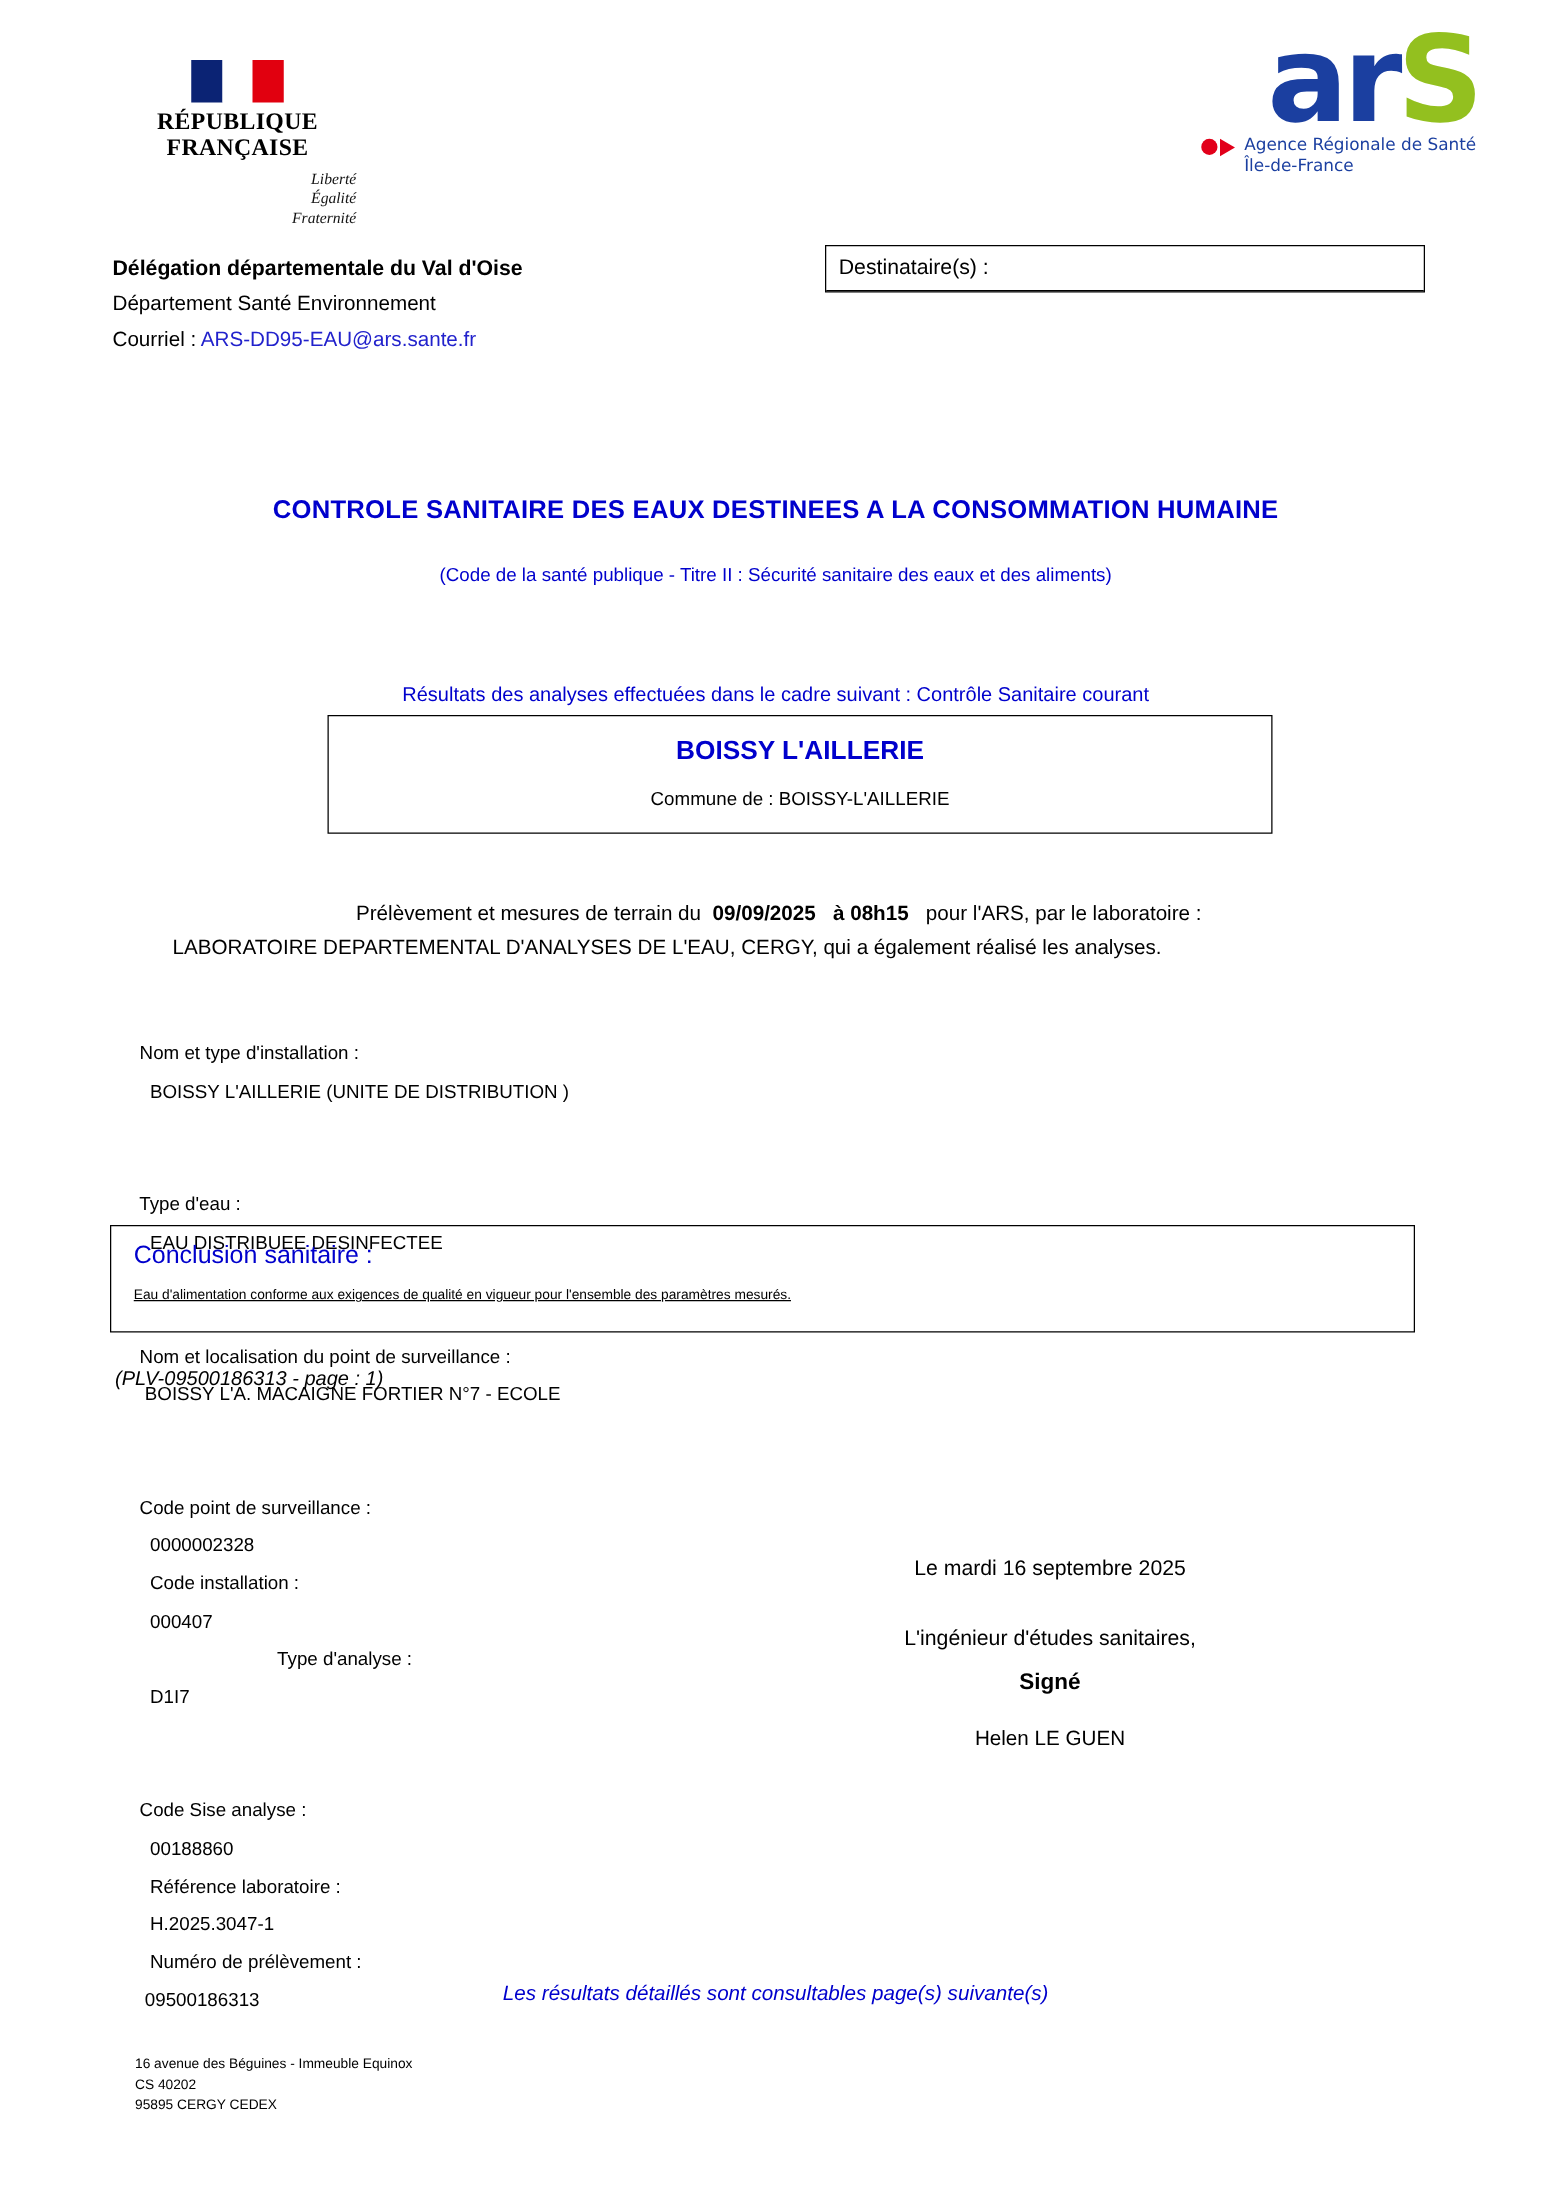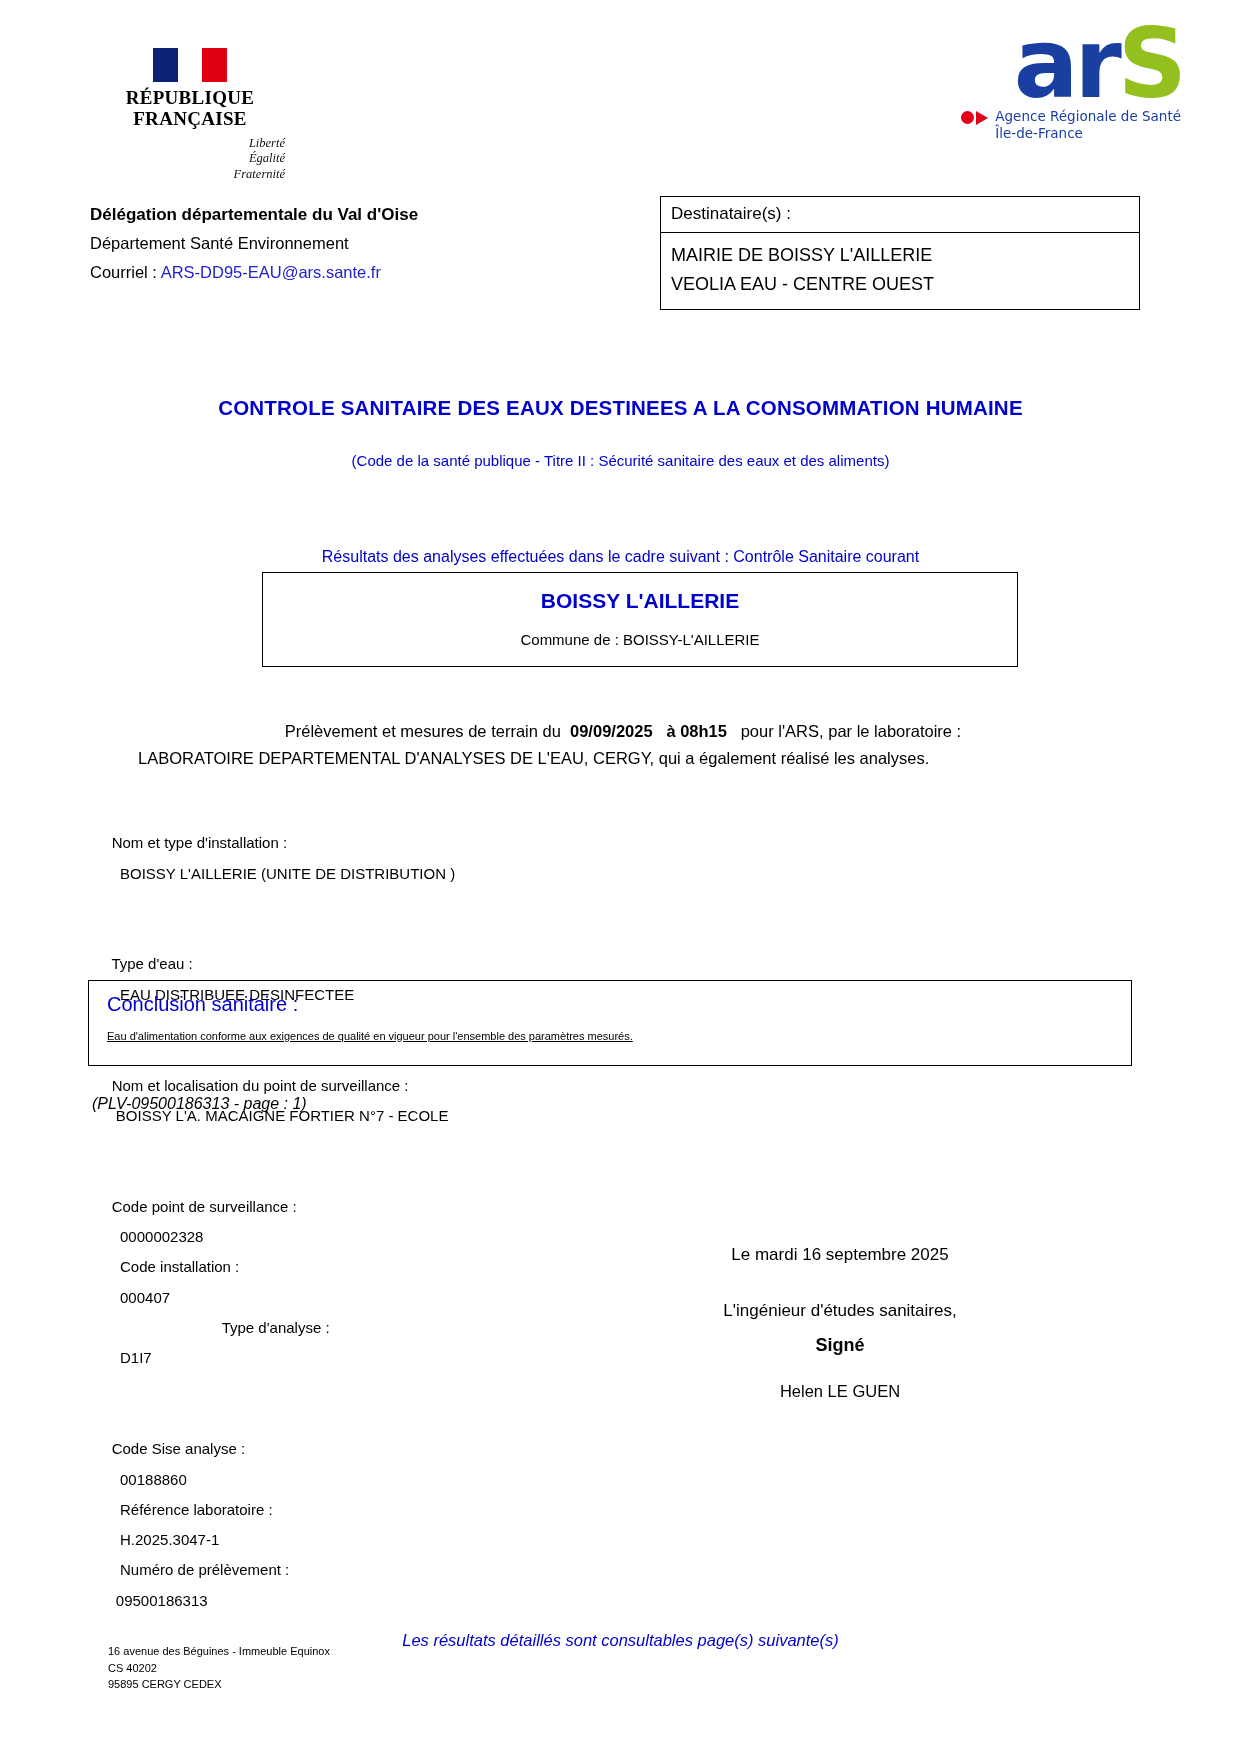--- a/index.html
+++ b/index.html
@@ -264,21 +264,20 @@
 
   
   .detail-note {
     position: absolute;
     top: 1586px;
     left: 0; right: 0;
     text-align: center;
     color: #0000cc;
     font-style: italic;
     font-size: 16.5px;
-    margin-top: 45px;
   }
 
   .footer-address {
     position: absolute;
     left: 108px;
     top: 1643px;
     font-size: 11px;
     line-height: 1.5;
   }
 </style>
@@ -321,24 +320,20 @@
   <div class="strong">Délégation départementale du Val d'Oise</div>
   <div>Département Santé Environnement</div>
   <div>
     <span>Courriel :</span>
     <a href="#">ARS-DD95-EAU@ars.sante.fr</a>
   </div>
 </div>
 
 <div class="dest-box">
   <div class="dest-head">Destinataire(s) :</div>
-  <div class="dest-body">
-    <div>MAIRIE DE BOISSY L'AILLERIE</div>
-    <div>VEOLIA EAU - CENTRE OUEST</div>
-  </div>
 </div>
 
 <div class="main-title">CONTROLE SANITAIRE DES EAUX DESTINEES A LA CONSOMMATION HUMAINE</div>
 <div class="sub-title">(Code de la santé publique - Titre II : Sécurité sanitaire des eaux et des aliments)</div>
 <div class="framework">Résultats des analyses effectuées dans le cadre suivant : Contrôle Sanitaire courant</div>
 
 <div class="commune-box">
   <div class="commune-name">BOISSY L'AILLERIE</div>
   <div class="commune-sub">Commune de : BOISSY-L'AILLERIE</div>
 </div>

